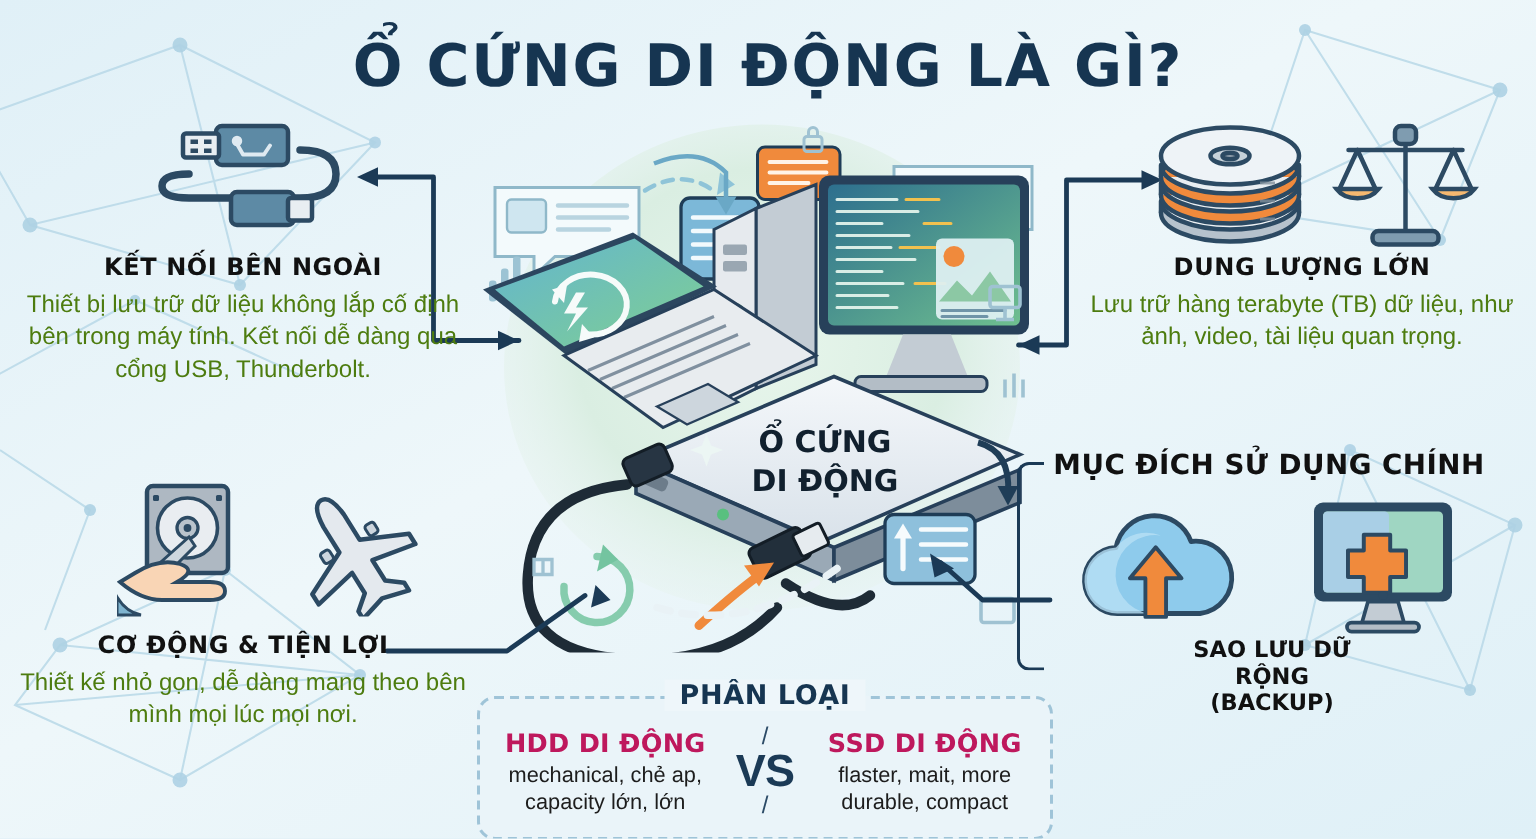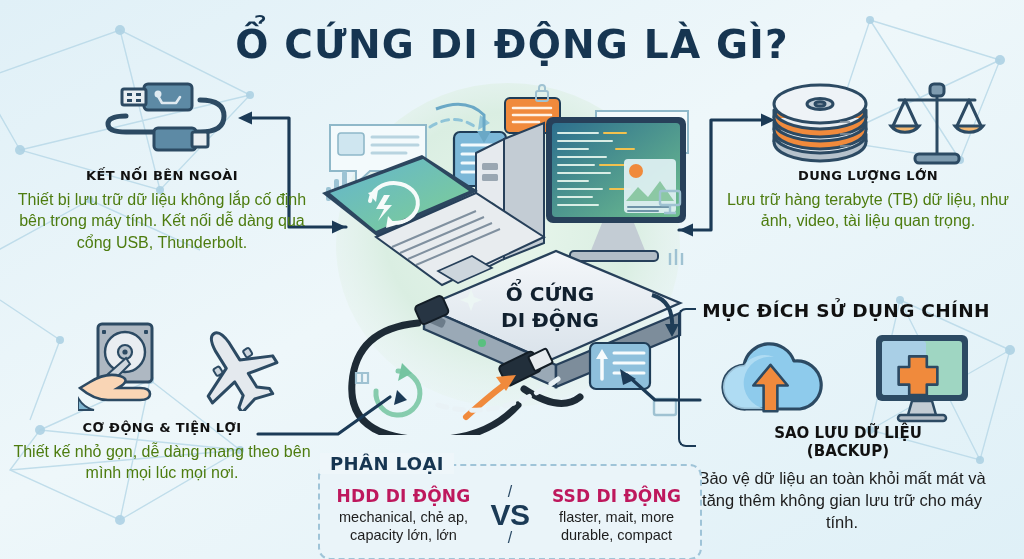--- a/index.html
+++ b/index.html
@@ -21,21 +21,21 @@
     color:#163551;z-index:6;
     font-family:"DejaVu Sans","Liberation Sans",sans-serif;
   }
 
   
   .center-art{position:absolute;left:318px;top:75px;width:380px;height:360px;z-index:2;}
 
   
   .block{position:absolute;text-align:center;z-index:5;}
   .block h3{
-    margin:0 0 6px 0;font-size:13px;font-weight:bold;letter-spacing:.4px;
+    margin:0 0 6px 0;font-size:16px;font-weight:bold;letter-spacing:.4px;
     color:#111;font-family:"DejaVu Sans","Liberation Sans",sans-serif;
   }
   .block p{
     margin:0;font-size:16px;line-height:1.33;color:#4d7c0f;
   }
 
   #blk-ketnoi{left:12px;top:168px;width:300px;}
   #blk-codong{left:12px;top:420px;width:300px;}
   #blk-dungluong{left:722px;top:168px;width:292px;}
 
@@ -66,21 +66,21 @@
   #usb-icon{position:absolute;left:92px;top:78px;z-index:4;}
   #left-icons{position:absolute;left:78px;top:322px;z-index:4;display:flex;gap:18px;align-items:center;}
   #right-icons{position:absolute;left:768px;top:74px;z-index:4;display:flex;gap:14px;align-items:center;}
 
   
   #compare{
     position:absolute;left:318px;top:464px;width:380px;height:92px;z-index:6;
     border:2px dashed #9fc4d8;border-radius:12px;background:#eaf4f9;
   }
   #compare .cap{
-    position:absolute;top:-13px;left:0;width:380px;text-align:left;
+    position:absolute;top:-13px;left:0;width:380px;text-align:center;
   }
   #compare .cap span{
     background:#eef6fa;padding:0 10px;font-size:18px;font-weight:bold;color:#163551;
     letter-spacing:.4px;font-family:"DejaVu Sans","Liberation Sans",sans-serif;
   }
   .cmp-grid{display:flex;align-items:center;height:100%;padding-top:6px;box-sizing:border-box;}
   .cmp-col{flex:1;text-align:center;}
   .cmp-col .ch{font-size:17px;font-weight:bold;color:#be185d;letter-spacing:.2px;
                font-family:"DejaVu Sans","Liberation Sans",sans-serif;}
   .cmp-col .cd{font-size:14.5px;line-height:1.25;color:#1d1d1d;margin-top:2px;}
@@ -453,25 +453,24 @@
         <rect x="14" y="10" width="80" height="54" rx="3" fill="#9fd6c2"></rect>
         <rect x="14" y="10" width="44" height="54" rx="3" fill="#a9cfe6"></rect>
         <path d="M44 26 h20 v12 h12 v20 h-12 v12 h-20 v-12 h-12 v-20 h12 z" transform="translate(6,-8) scale(0.88) translate(-4,12)" fill="#f08a3c" stroke="#2c4a63" stroke-width="3" stroke-linejoin="round"></path>
         <circle cx="54" cy="66" r="3" fill="#2c4a63"></circle>
         <path d="M44 70 h20 l4 14 h-28 z" fill="#c3ccd4" stroke="#2c4a63" stroke-width="2.5"></path>
         <rect x="30" y="84" width="48" height="6" rx="3" fill="#b3bdc6" stroke="#2c4a63" stroke-width="2.5"></rect>
       </svg>
     </div>
     <div class="plabels">
       <div>
-        <span>SAO LƯU DỮ LIỆU</span><br>
+        <span>SAO LƯU DỮ RỘNG</span><br>
         <span>(BACKUP)</span>
       </div>
     </div>
-    <p class="pdesc">Bảo vệ dữ liệu an toàn khỏi mất mát và tăng thêm không gian lưu trữ cho máy tính.</p>
   </div>
 
   <div id="compare">
     <div class="cap">
       <span>PHÂN LOẠI</span>
     </div>
     <div class="cmp-grid">
       <div class="cmp-col">
         <div class="ch">HDD DI ĐỘNG</div>
         <div class="cd">

